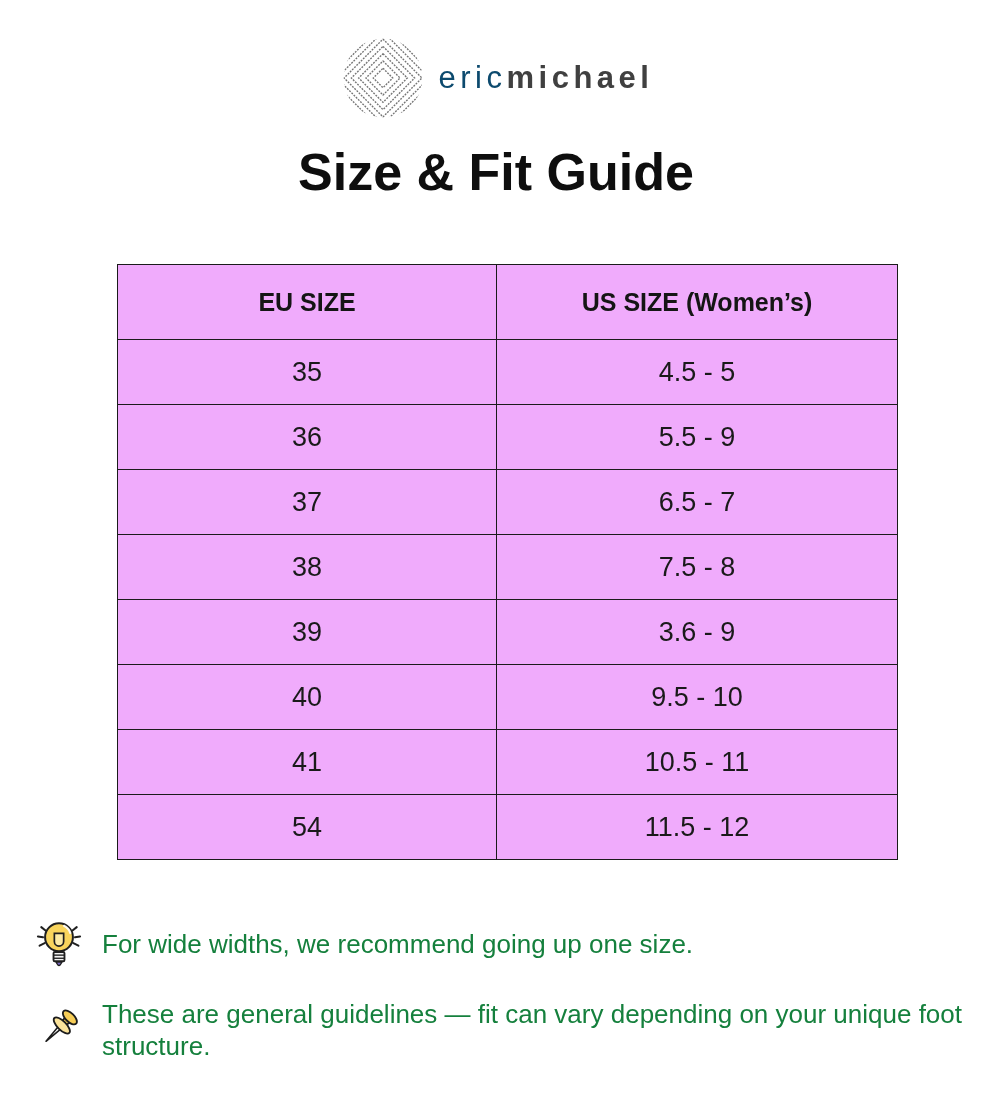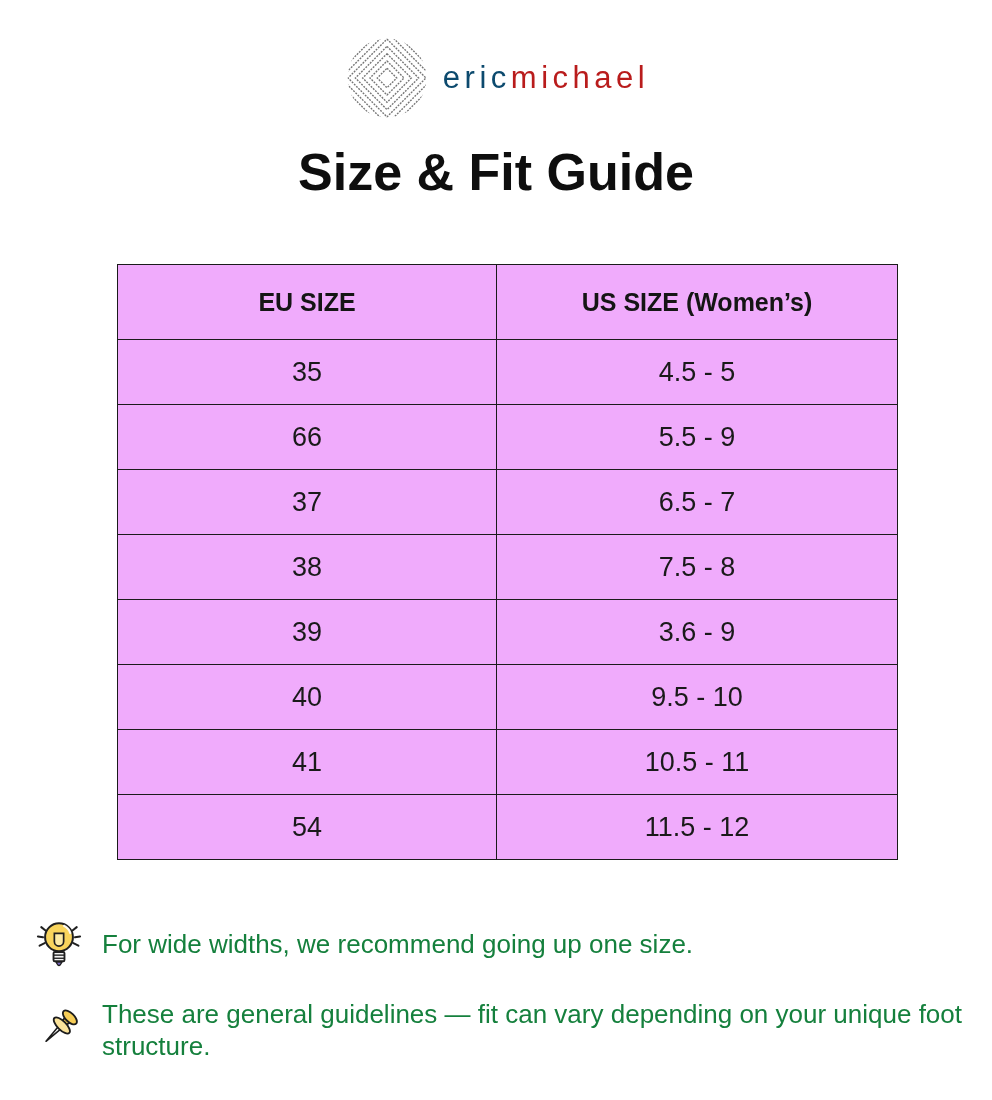--- a/index.html
+++ b/index.html
@@ -24,21 +24,21 @@
     height: 88px;
   }
   .logo-icon { width: 88px; height: 86px; display: block; }
   .brand-text {
     font-size: 31px;
     font-weight: 300;
     letter-spacing: 4.5px;
     white-space: nowrap;
   }
   .brand-a { color: #0c4a6e; }
-  .brand-b { color: #b91c1c; }
+  .brand-b { color: #404040; font-weight: bold; }
 
   .title {
     margin: 20px 0 0 0;
     text-align: center;
     font-size: 52px;
     font-weight: 700;
     color: #0e0e0e;
     letter-spacing: 0px;
   }
 
@@ -131,21 +131,21 @@
         <th>EU SIZE</th>
         <th>US SIZE (Women’s)</th>
       </tr>
     </thead>
     <tbody>
       <tr>
         <td>35</td>
         <td>4.5 - 5</td>
       </tr>
       <tr>
-        <td>66</td>
+        <td>36</td>
         <td>5.5 - 9</td>
       </tr>
       <tr>
         <td>37</td>
         <td>6.5 - 7</td>
       </tr>
       <tr>
         <td>38</td>
         <td>7.5 - 8</td>
       </tr>

